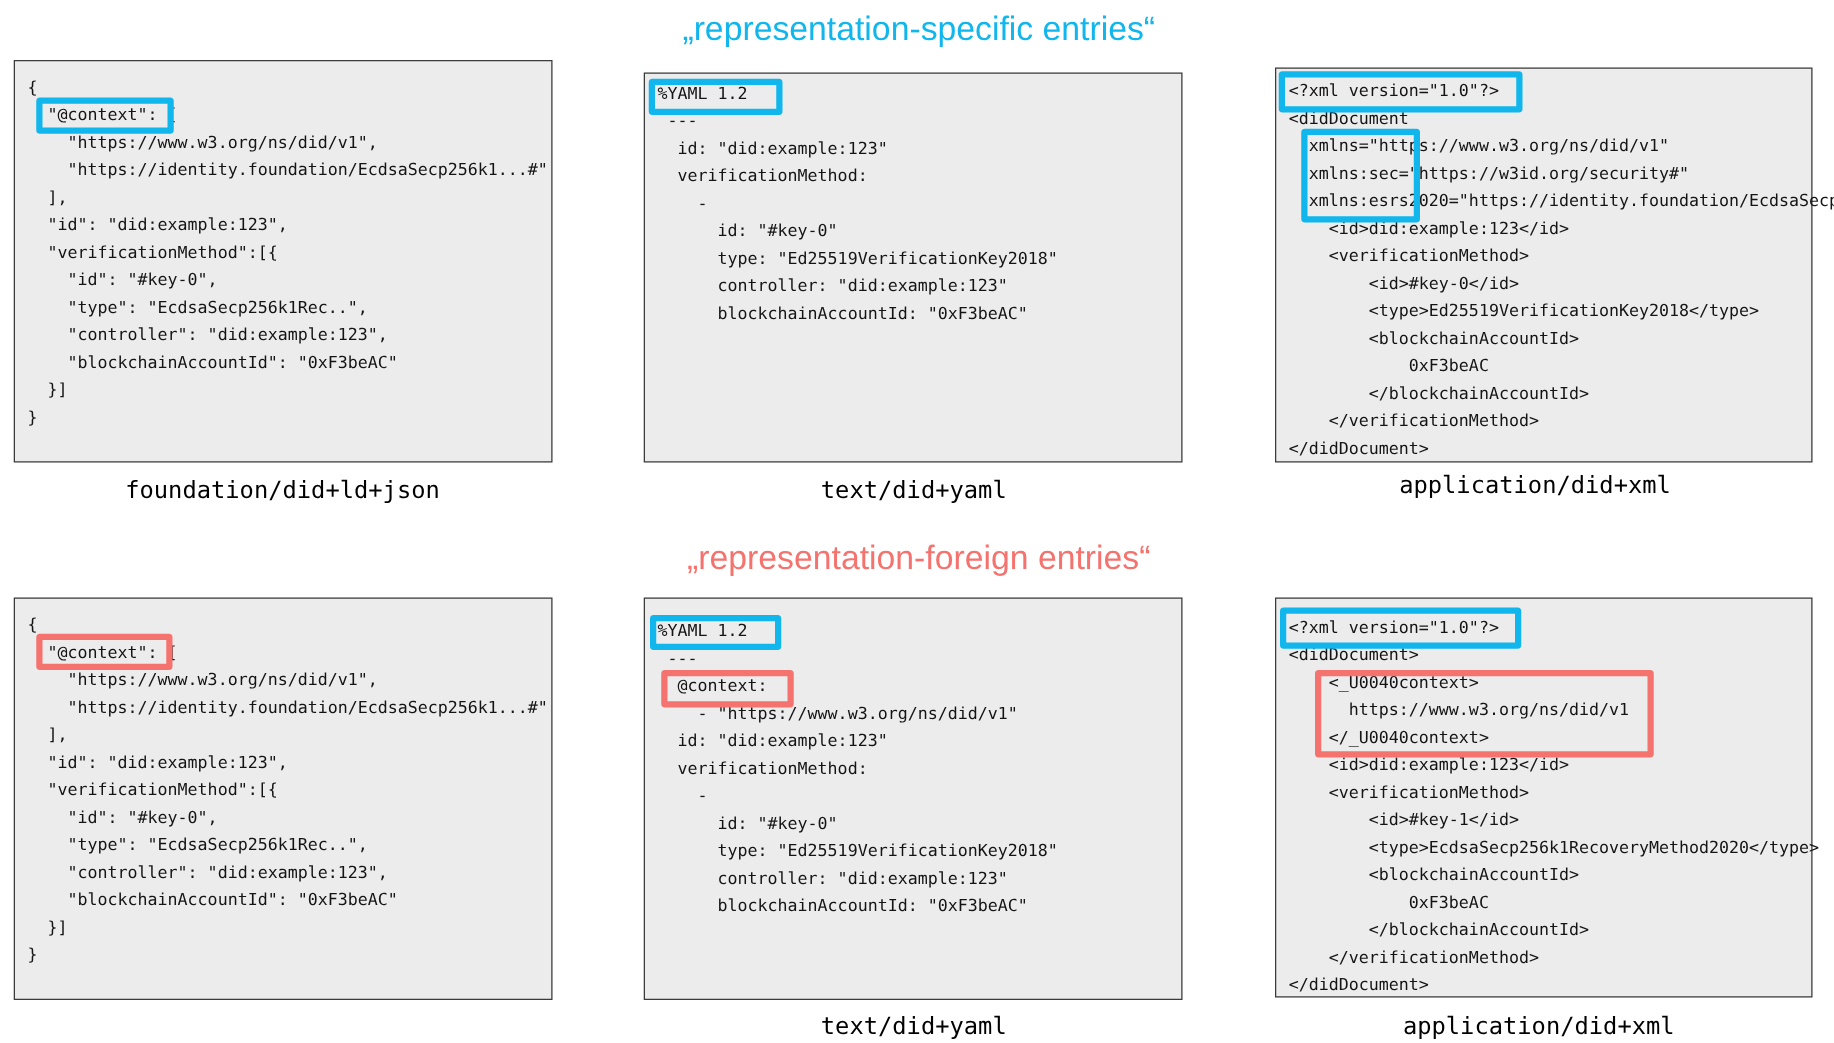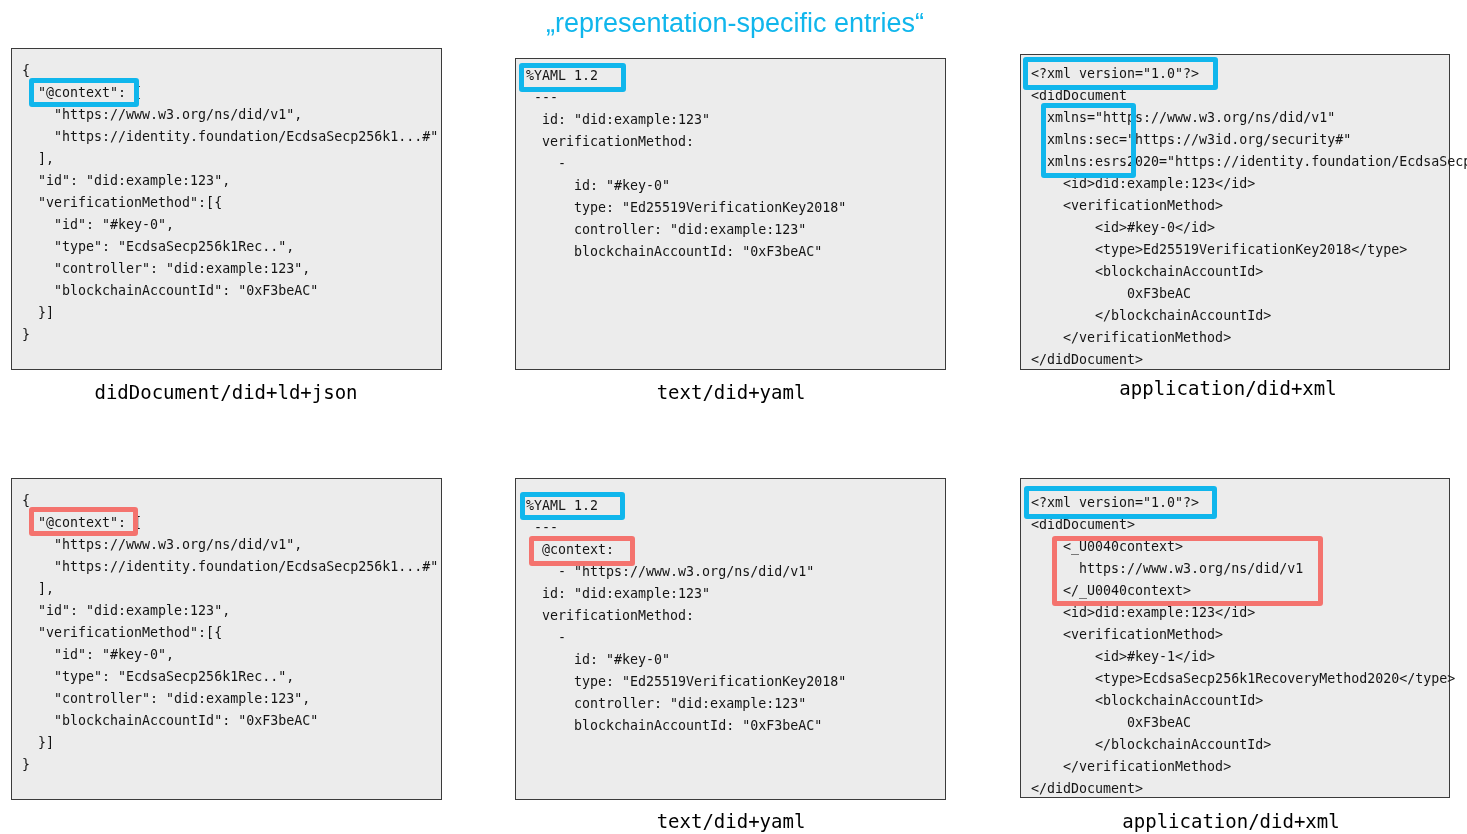--- a/index.html
+++ b/index.html
@@ -56,38 +56,39 @@
     box-sizing: border-box;
     pointer-events: none;
     background: transparent;
   }
 </style>
 </head>
 <body>
 
 <div class="stage" id="stage">
   <div class="heading" id="heading-specific" style="left: 735px; top: 7px; color: rgb(16, 182, 236);">„representation-specific entries“</div>
+  <div class="heading" id="heading-foreign" style="left: 735px; top: 430px; color: rgb(244, 115, 110);">„representation-foreign entries“</div>
 
 <div class="code-box" style="left: 11px; top: 48px; width: 431px; height: 322px; background: rgb(236, 236, 236); border-color: rgb(59, 59, 59);">
       <pre style="padding: 11px 0px 0px 10px;">{
   "@context": [
     "https://www.w3.org/ns/did/v1",
     "https://identity.foundation/EcdsaSecp256k1...#"
   ],
   "id": "did:example:123",
   "verificationMethod":[{
     "id": "#key-0",
     "type": "EcdsaSecp256k1Rec..",
     "controller": "did:example:123",
     "blockchainAccountId": "0xF3beAC"
   }]
 }</pre>
       <div class="hl" style="left: 17px; top: 29px; width: 110px; height: 29px; border-color: rgb(16, 182, 236);"></div>
     </div>
-    <div class="panel-label" style="left: 226px; top: 381px;">didDocument/did+ld+json</div>
+    <div class="panel-label" style="left: 226px; top: 381px;">foundation/did+ld+json</div>
     <div class="code-box" style="left: 515px; top: 58px; width: 431px; height: 312px; background: rgb(236, 236, 236); border-color: rgb(59, 59, 59);">
       <pre style="padding: 6px 0px 0px 10px;">%YAML 1.2
  ---
   id: "did:example:123"
   verificationMethod:
     -
       id: "#key-0"
       type: "Ed25519VerificationKey2018"
       controller: "did:example:123"
       blockchainAccountId: "0xF3beAC"</pre>

